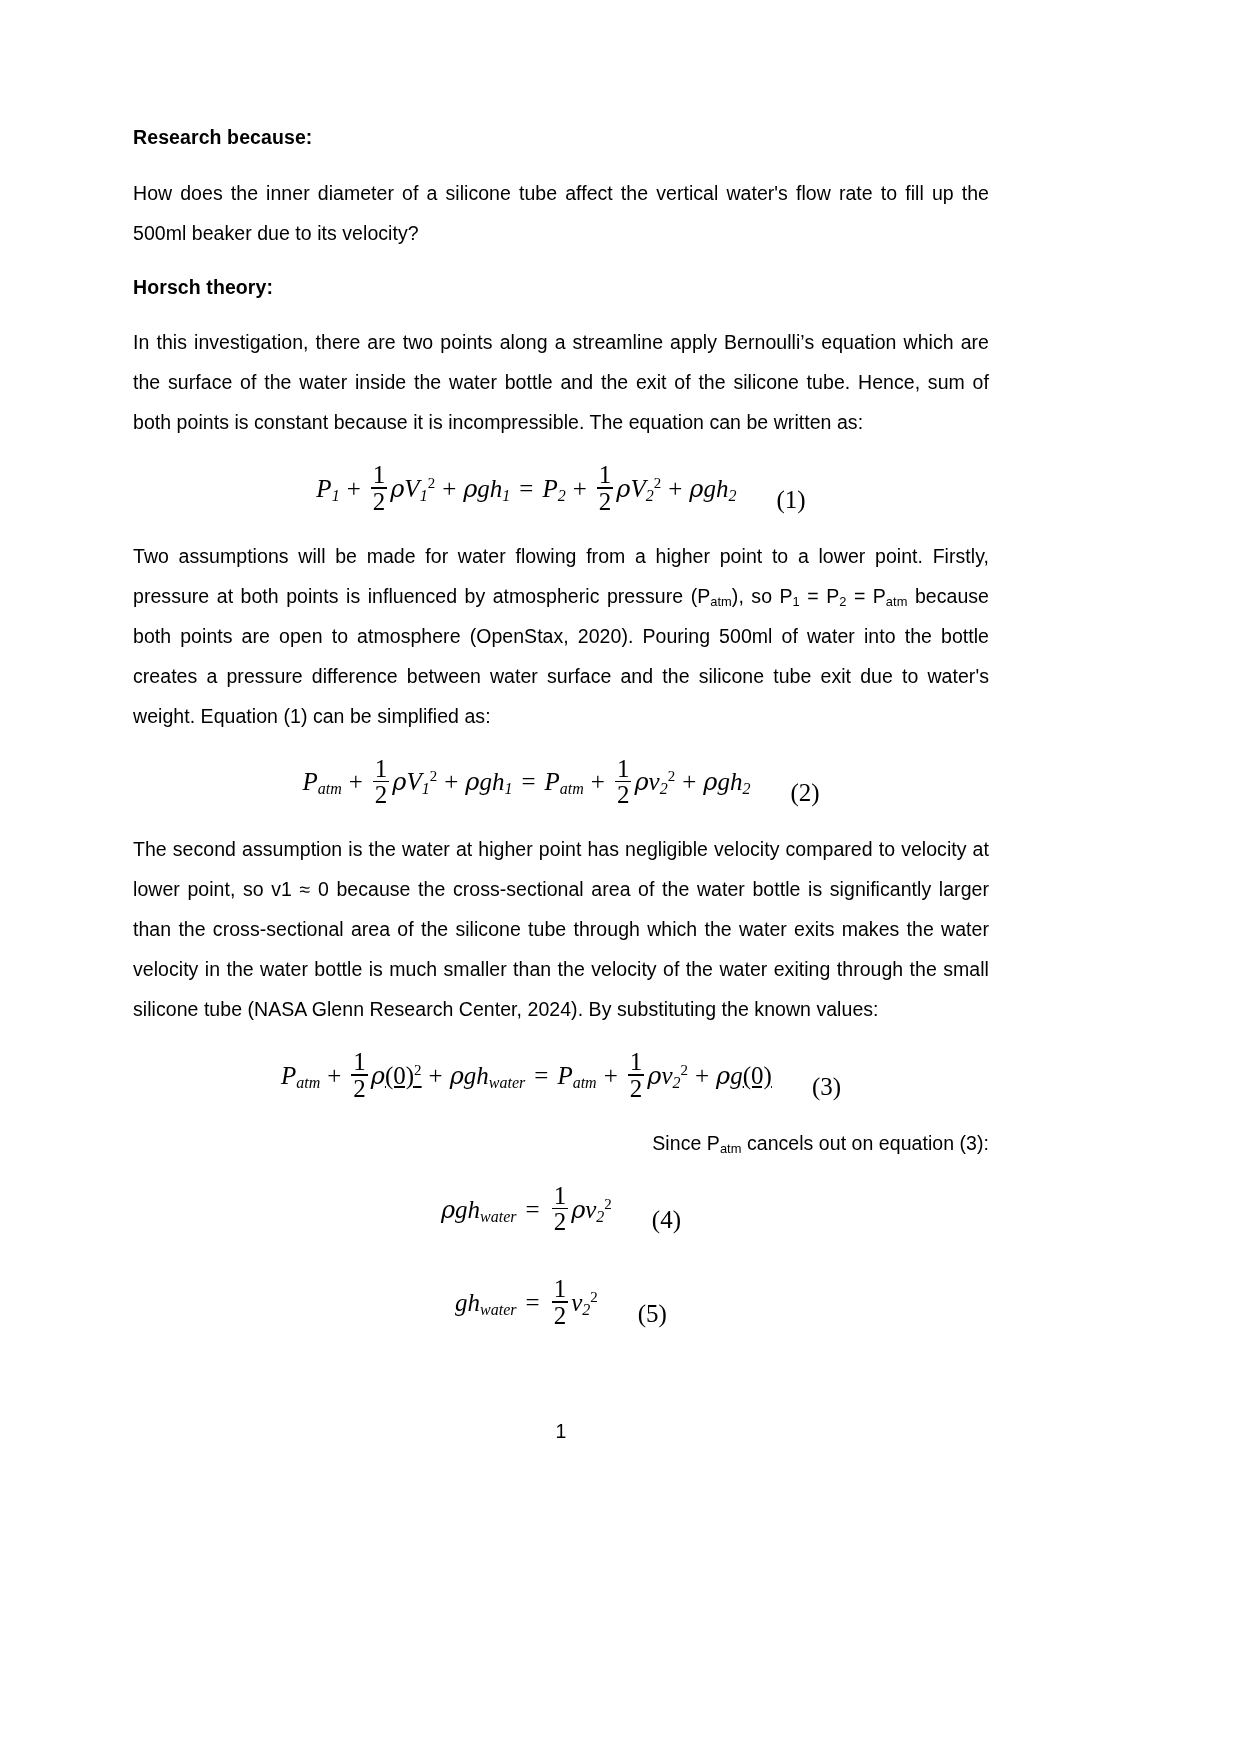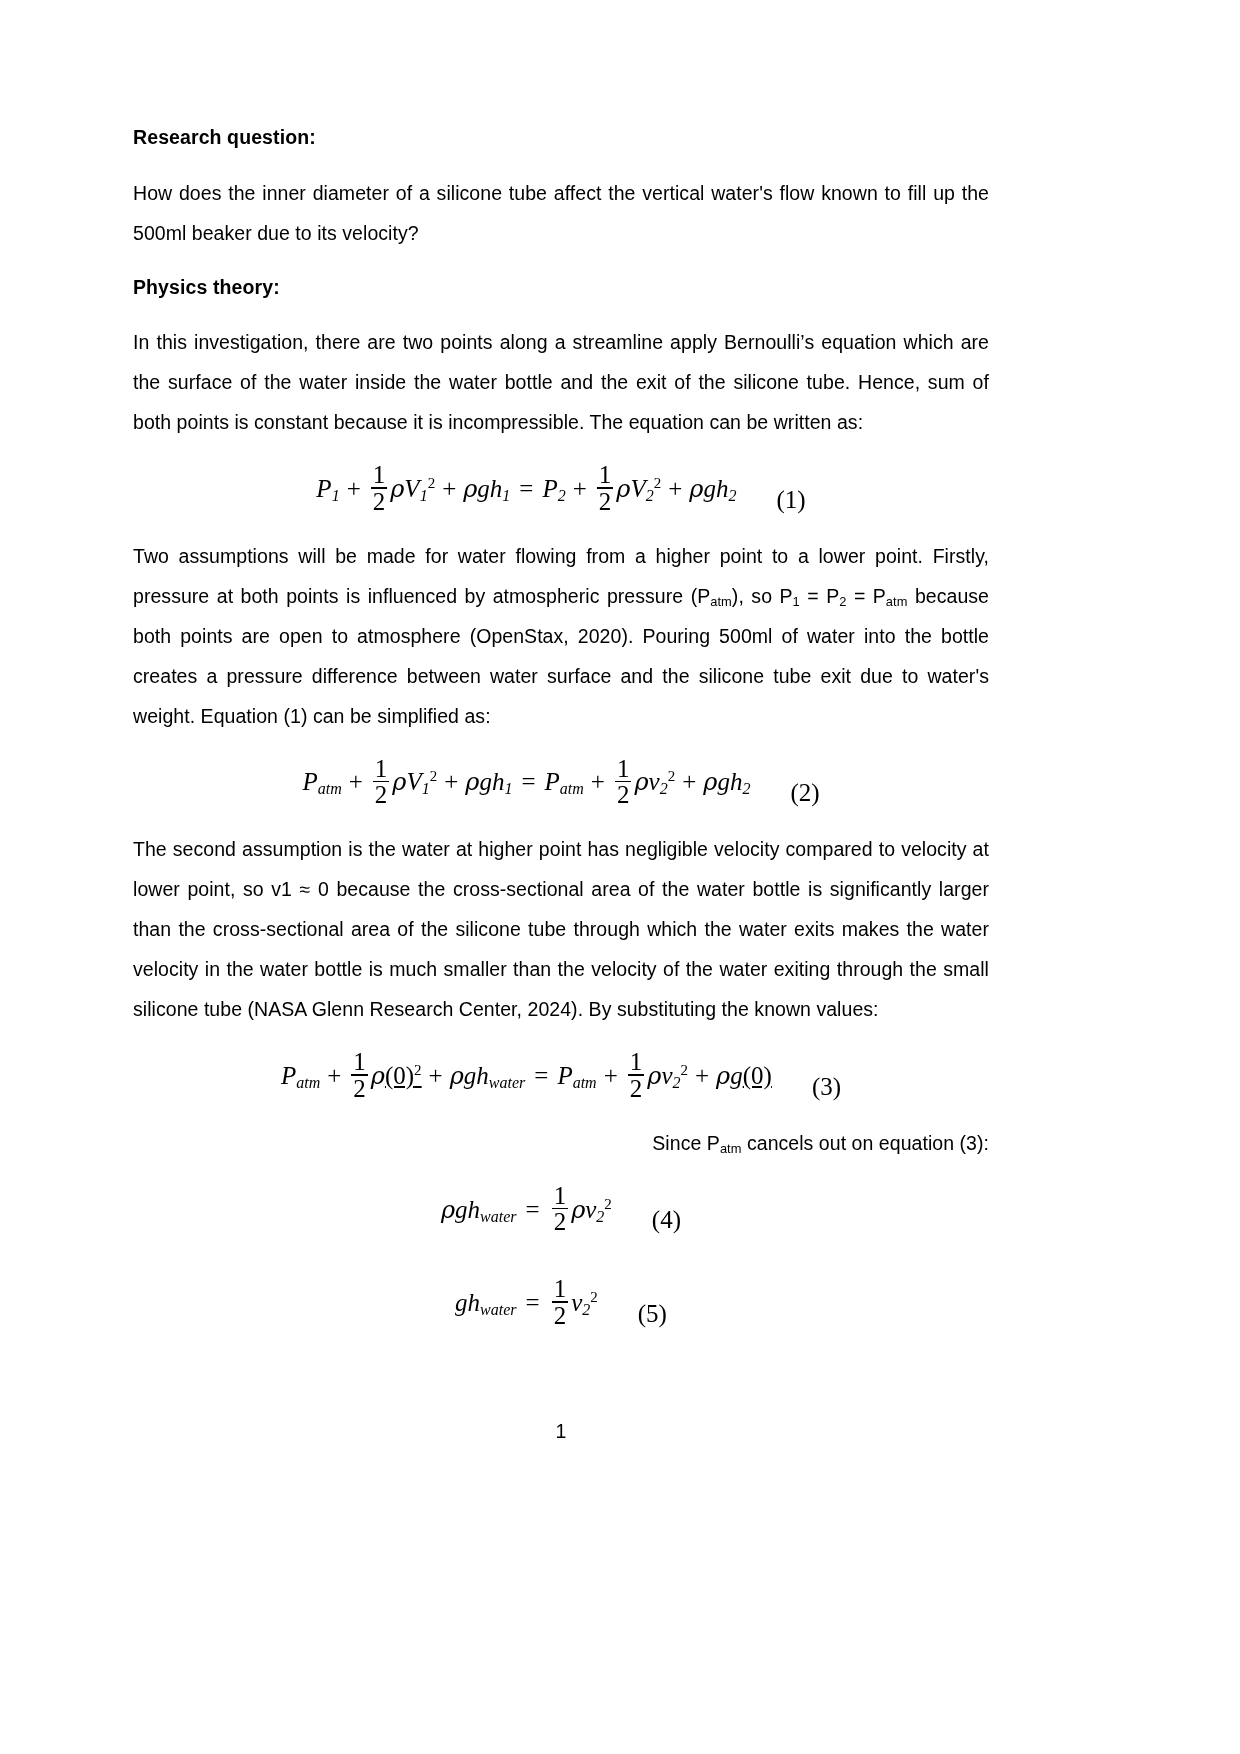--- a/index.html
+++ b/index.html
@@ -139,26 +139,26 @@
     font-size: 19.5px;
     font-family: "Liberation Sans", sans-serif;
   }
 </style>
 </head>
 <body>
 
 <div class="page">
   <div class="content">
 
-    <h2 class="heading">Research question:</h2>
+    <h2 class="heading">Research because:</h2>
     <div class="gap-after-heading"></div>
-    <p class="para">How does the inner diameter of a silicone tube affect the vertical water's flow known to fill up the 500ml beaker due to its velocity?</p>
+    <p class="para">How does the inner diameter of a silicone tube affect the vertical water's flow rate to fill up the 500ml beaker due to its velocity?</p>
     <div class="gap-para"></div>
 
-    <h2 class="heading">Physics theory:</h2>
+    <h2 class="heading">Horsch theory:</h2>
     <div class="gap-after-heading"></div>
     <p class="para">In this investigation, there are two points along a streamline apply Bernoulli’s equation which are the surface of the water inside the water bottle and the exit of the silicone tube. Hence, sum of both points is constant because it is incompressible. The equation can be written as:</p>
 
     <div class="gap-eq-top"></div>
     <div class="eq-block">
       <span class="eq-inner">
         <span class="var"><span>P</span><sub class="msub">1</sub></span>
         <span class="op">+</span>
         <span class="frac">
           <span class="num">1</span>

